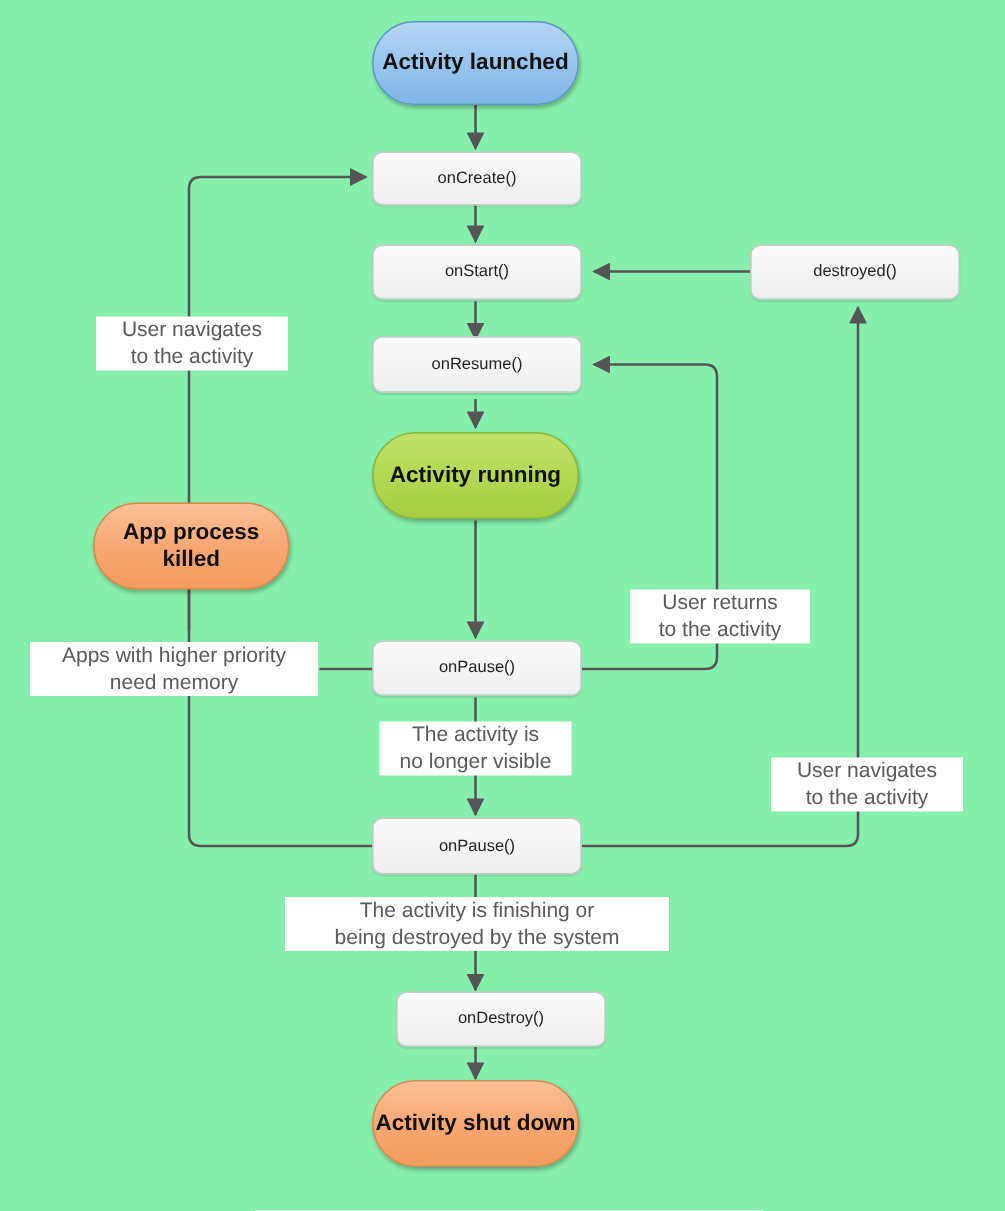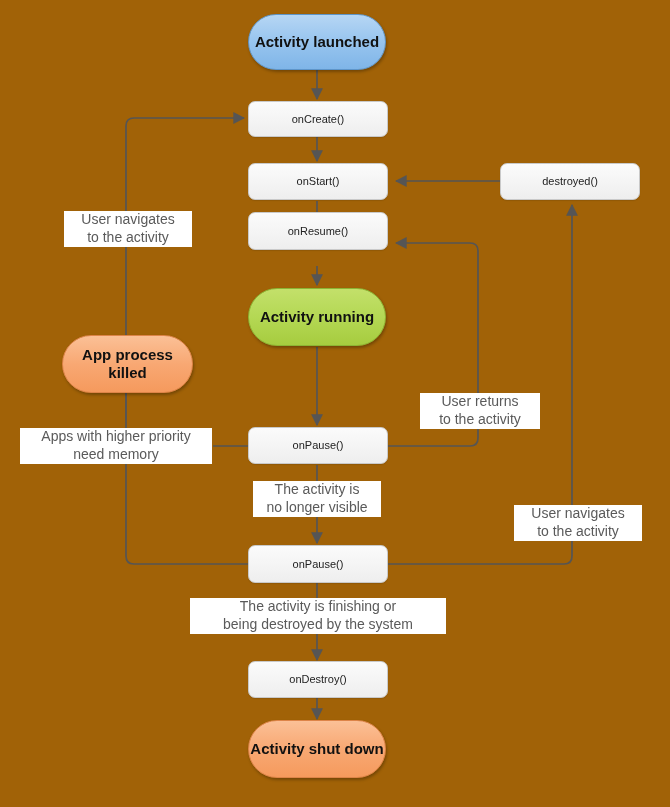--- a/index.html
+++ b/index.html
@@ -7,21 +7,21 @@
     padding: 0;
     background: #ffffff;
   }
   body {
     font-family: "Liberation Sans", sans-serif;
   }
   #canvas {
     position: relative;
     width: 670px;
     height: 807px;
-    background: #a16207;
+    background: #86efac;
     overflow: hidden;
   }
   #edges {
     position: absolute;
     left: 0;
     top: 0;
     width: 670px;
     height: 807px;
   }
 
@@ -135,21 +135,21 @@
   </div>
 
   <div class="node callback" style="left:248px; top:163px; width:140px; height:37px;">
     <span>onStart()</span>
   </div>
 
   <div class="node callback" style="left:500px; top:163px; width:140px; height:37px;">
     <span>destroyed()</span>
   </div>
 
-  <div class="node callback" style="left:248px; top:212px; width:140px; height:38px;">
+  <div class="node callback" style="left:248px; top:224px; width:140px; height:38px;">
     <span>onResume()</span>
   </div>
 
   <div class="node pill pill-green" style="left:248px; top:288px; width:138px; height:58px;">
     <span>Activity
 running</span>
   </div>
 
   <div class="node pill pill-orange" style="left:62px; top:288px; width:131px; height:58px;margin-top:47px;">
     <span>App process
@@ -157,21 +157,21 @@
   </div>
 
   <div class="node callback" style="left:248px; top:427px; width:140px; height:37px;">
     <span>onPause()</span>
   </div>
 
   <div class="node callback" style="left:248px; top:545px; width:140px; height:38px;">
     <span>onPause()</span>
   </div>
 
-  <div class="node callback" style="left:248px; top:661px; width:140px; height:37px;">
+  <div class="node callback" style="left:264px; top:661px; width:140px; height:37px;">
     <span>onDestroy()</span>
   </div>
 
   <div class="node pill pill-orange" style="left:248px; top:720px; width:138px; height:58px;">
     <span>Activity
 shut down</span>
   </div>
 
   <div class="caption" style="left:64px; top:211px; width:128px;">User navigates
 to the activity</div>

